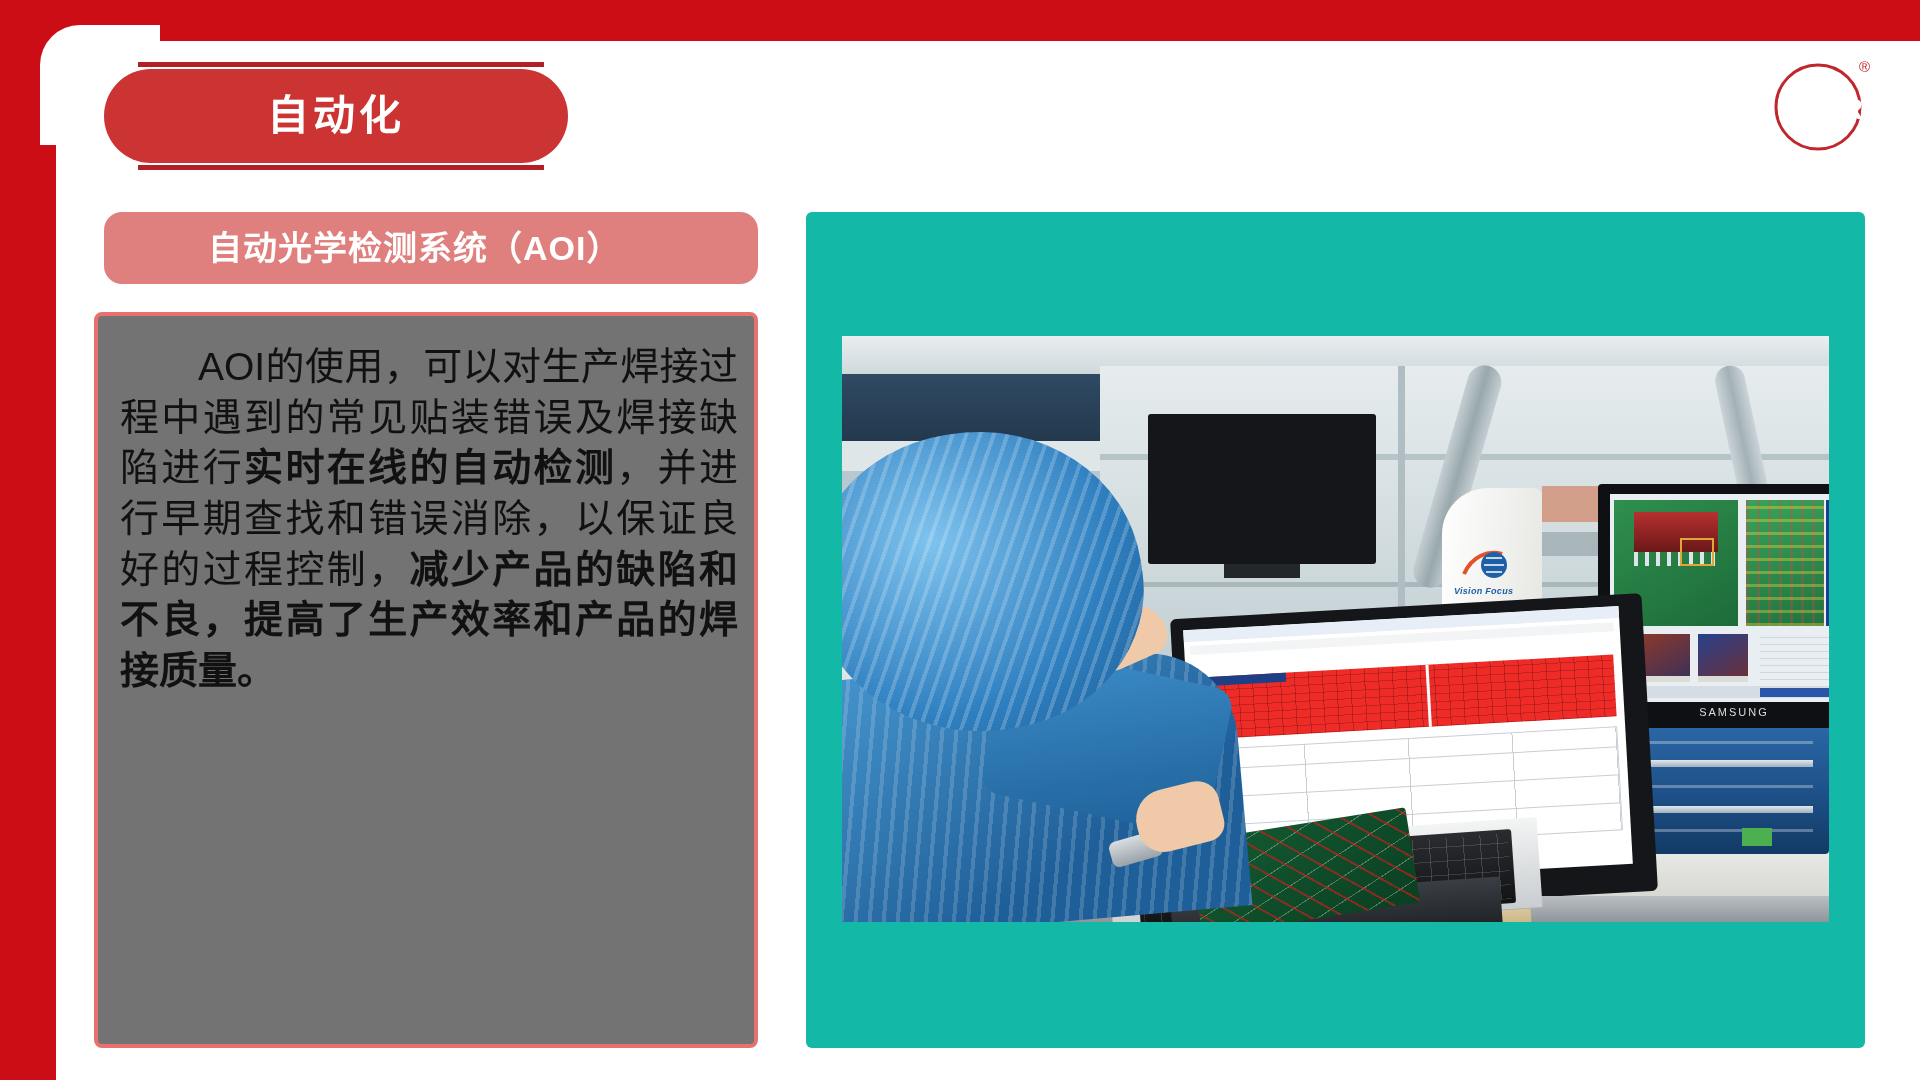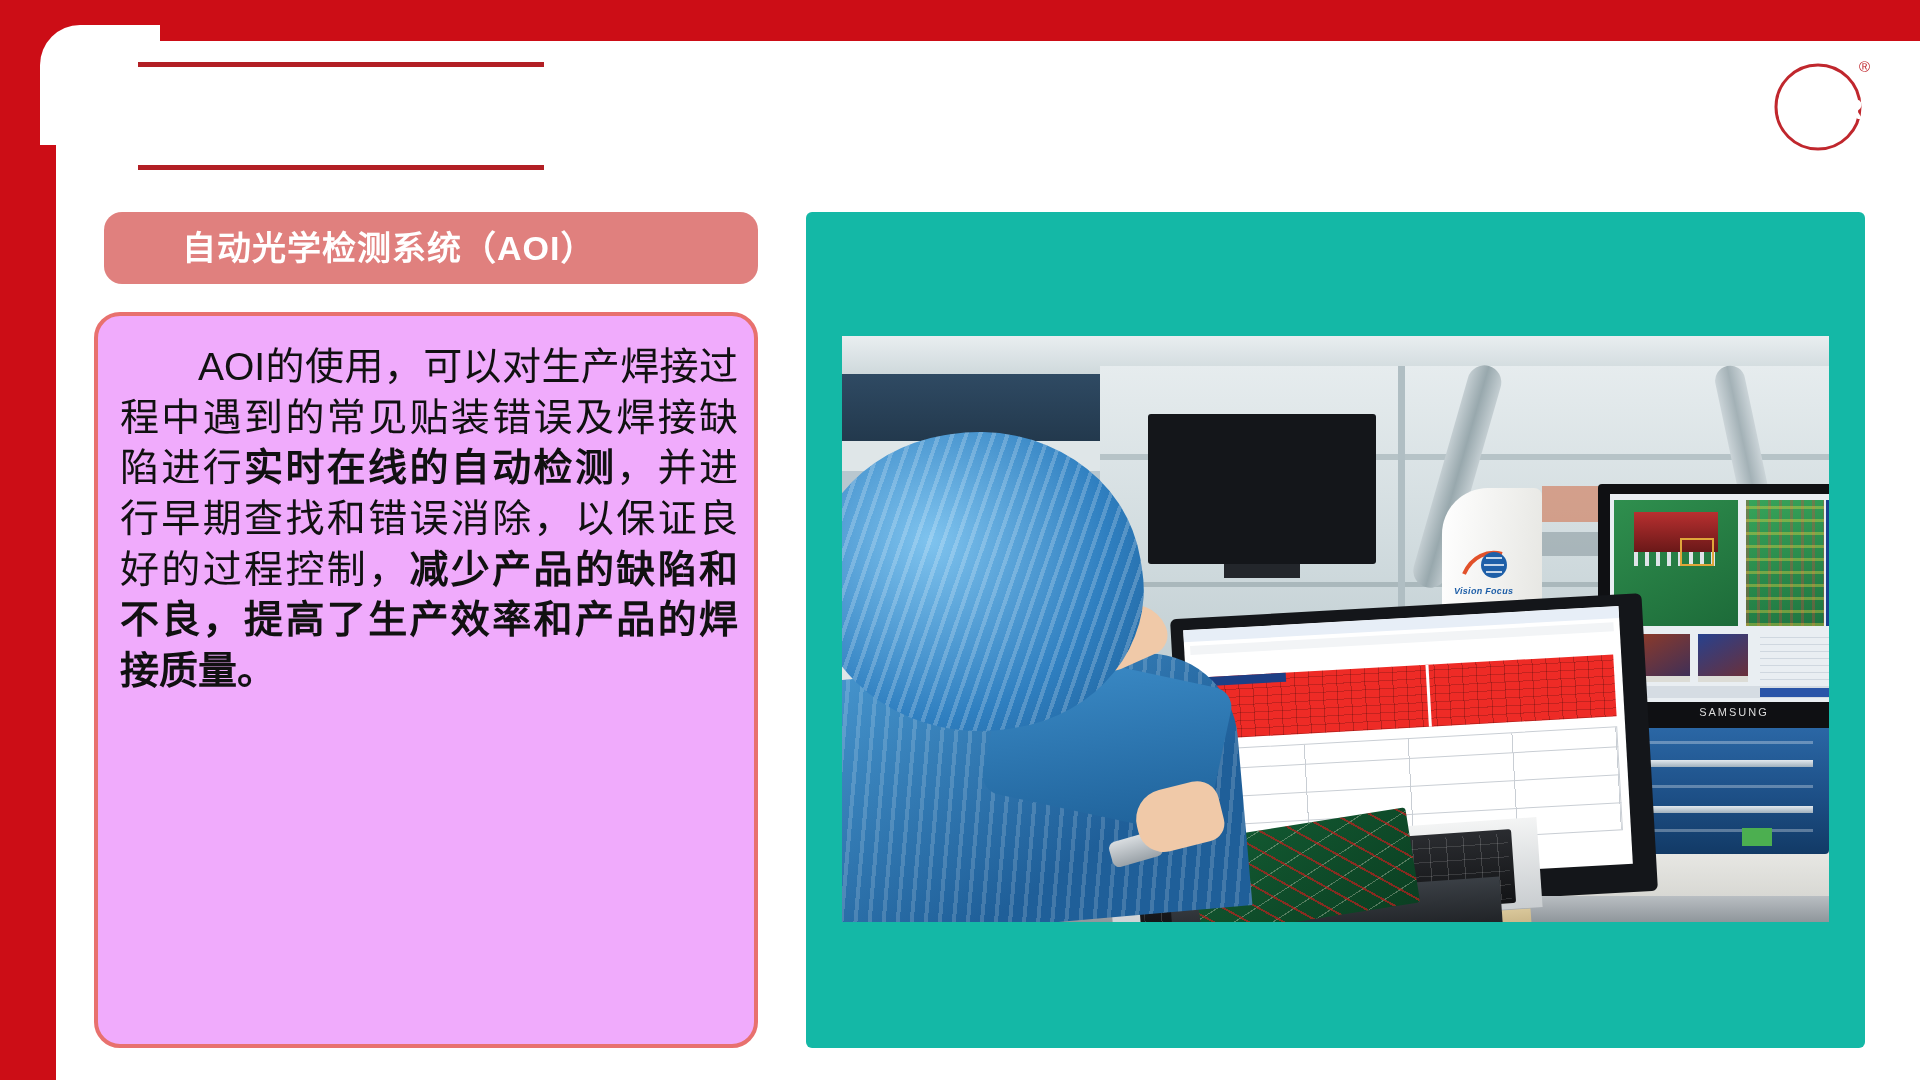--- a/index.html
+++ b/index.html
@@ -71,27 +71,27 @@
   }
 
   
   .subtitle-bar {
     position:absolute; left:104px; top:212px; width:654px; height:72px;
     background:#e0807e; border-radius:18px; z-index:10;
     display:flex; align-items:center;
   }
   .subtitle-text {
     color:#ffffff; font-size:34px; font-weight:bold; letter-spacing:1px;
-    padding-left:78px; line-height:1; white-space:nowrap;
+    padding-left:104px; line-height:1; white-space:nowrap;
   }
 
   
   .text-card {
     position:absolute; left:94px; top:312px; width:664px; height:736px;
-    background:#f0abfc; border:4px solid #e8716e; border-radius:26px; z-index:10;
+    background:#737373; border:4px solid #e8716e; border-radius:8px; z-index:10;
     padding:26px 16px 8px 22px;
   }
   .body-paragraph {
     font-size:39px; line-height:1.30; color:#111111;
     text-align:justify; text-justify:inter-ideograph;
     text-indent:2em;
   }
   .body-paragraph b { font-weight:bold; }
 
   
@@ -263,20 +263,23 @@
 <body>
 
 <div class="frame-mask-bottom"></div>
 <div class="frame-top"></div>
 <div class="frame-left"></div>
 <div class="frame-mask-right"></div>
 <div class="frame-inner-round"></div>
 
 <div class="title-block">
   <div class="title-rule-top"></div>
+  <div class="title-pill">
+    <span class="title-pill-text">自动化</span>
+  </div>
   <div class="title-rule-bottom"></div>
 </div>
 
 <div class="brand">
   <div class="brand-mark">
     <svg width="92" height="92" viewBox="0 0 92 92" aria-hidden="true">
       <circle cx="46" cy="48" r="42" fill="none" stroke="#c0272d" stroke-width="3"></circle>
       <path d="M46 10 A38 38 0 1 0 46 86 A31 31 0 1 1 46 10 Z" fill="#c0272d"></path>
       <text x="49" y="60" font-family="Liberation Sans, sans-serif" font-size="29" font-weight="bold" fill="#ffffff">HR</text>
     </svg>

